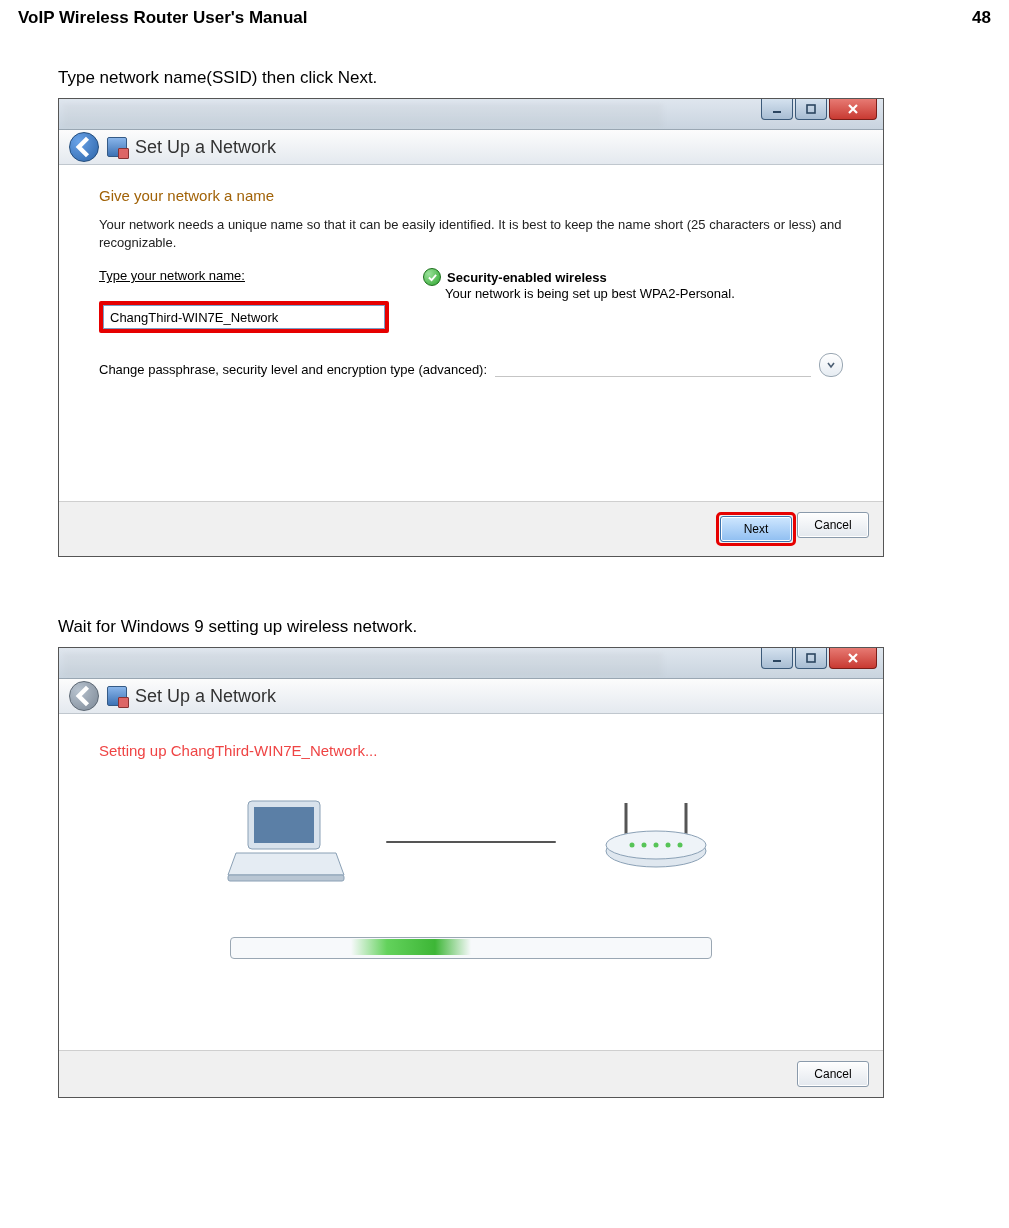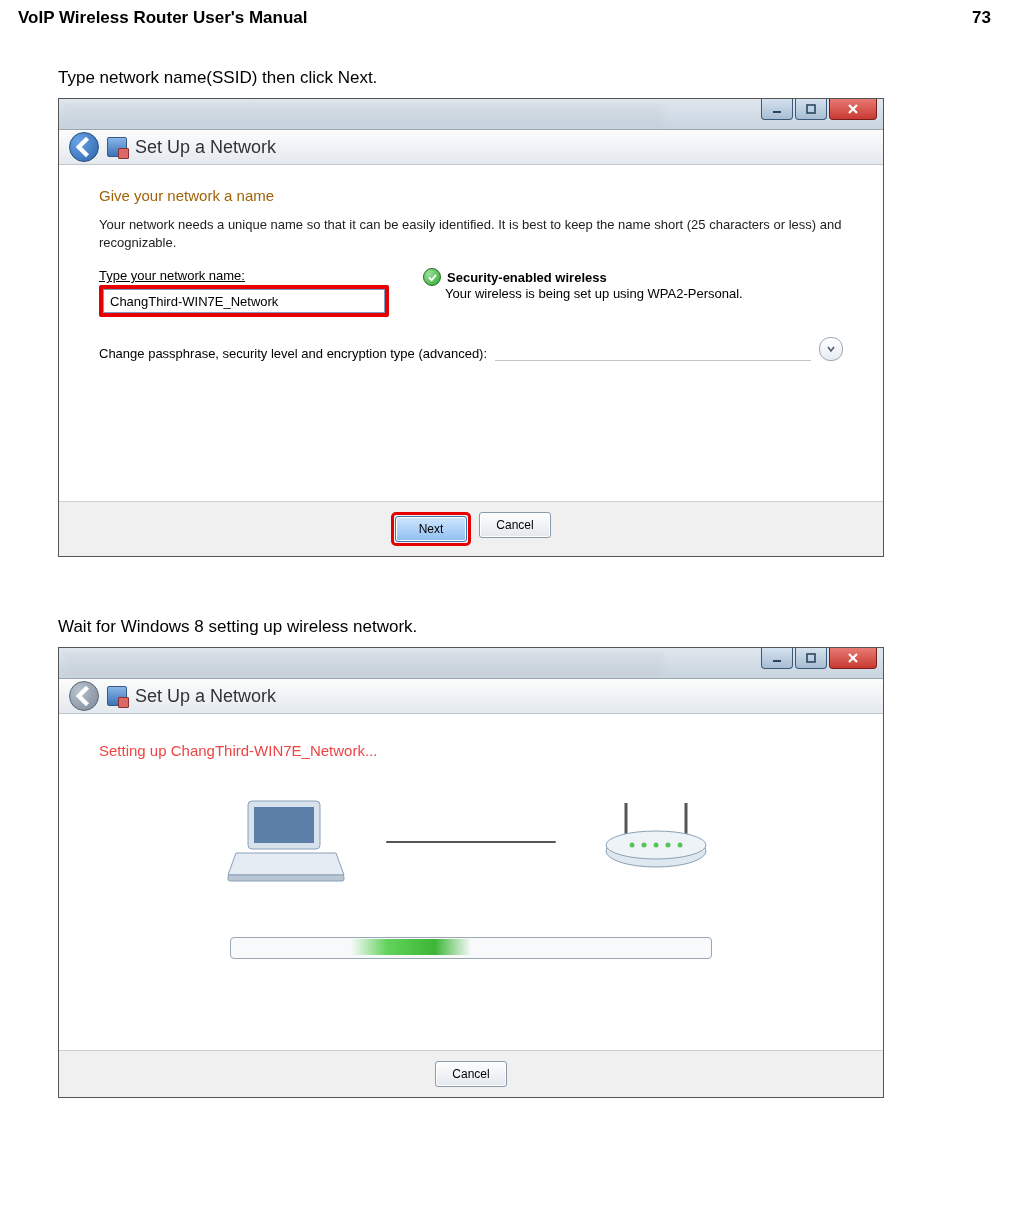--- a/index.html
+++ b/index.html
@@ -129,21 +129,21 @@
   .info-col  { flex: 1; font-size: 13px; }
   .info-col .heading { font-weight: bold; display:flex;align-items:center;gap:6px;}
   .info-col .sub {margin-left:22px;}
   .chk {
     width:16px;height:16px;border-radius:50%;
     background: radial-gradient(circle at 30% 30%,#9be29b,#2da52d);
     border:1px solid #1c6f1c;display:flex;align-items:center;justify-content:center;
   }
   .chk svg{width:9px;height:9px}
 
-  .label { font-size: 13px; text-decoration: underline; display:block; margin-bottom:4px;}
+  .label { font-size: 13px; text-decoration: underline; display:block; margin-bottom:20px;}
   .ssid-wrap {
     border: 4px solid #e60000;
     border-radius: 2px;
     padding: 0;
     margin-top: -2px;
   }
   .ssid-input {
     width: 100%;
     height: 24px;
     border: 1px solid #7a9ec6;
@@ -160,22 +160,22 @@
     width:22px;height:22px;border:1px solid #9aa7b3;border-radius:11px;
     background: linear-gradient(#fff,#e6ecf2);
     display:flex;align-items:center;justify-content:center;
   }
 
   .footer-bar {
     background: #f0f0f0;
     border-top: 1px solid #cfcfcf;
     padding: 10px 14px;
     display: flex;
-    justify-content: center;
-    gap: 8px;
+    justify-content: flex-end;
+    gap: 1px;
   }
   .btn {
     min-width: 70px;
     height: 24px;
     border: 1px solid #8a9aab;
     border-radius: 3px;
     background: linear-gradient(#fefefe,#e3e8ee);
     font-size: 12px;
     display:flex;align-items:center;justify-content:center;
     box-shadow: inset 0 0 0 1px #fff;
@@ -209,21 +209,21 @@
 
   .spacer{height:60px}
 </style>
 </head>
 <body>
 
 <div class="page">
 
   <div class="header-row">
     <span>VoIP Wireless Router User's Manual</span>
-    <span>73</span>
+    <span>48</span>
   </div>
 
   <div class="body-text">Type network name(SSID) then click Next.</div>
 
   <div class="win">
     <div class="titlebar">
       <div class="blur-bg"></div>
       <div class="win-controls">
         <div class="win-btn">
           <svg viewBox="0 0 12 12">
@@ -265,21 +265,21 @@
         </div>
         <div class="info-col">
           <div class="heading">
             <span class="chk">
               <svg viewBox="0 0 10 10">
                   <path d="M1 5 L4 8 L9 2" fill="none" stroke="#fff" stroke-width="2"></path>
                 </svg>
             </span>
             <span>Security-enabled wireless</span>
           </div>
-          <div class="sub">Your wireless is being set up using WPA2-Personal.</div>
+          <div class="sub">Your network is being set up best WPA2-Personal.</div>
         </div>
       </div>
 
       <div class="adv-row">
         <span>Change passphrase, security level and encryption type (advanced):</span>
         <div class="adv-line"></div>
         <div class="expand-btn">
           <svg width="10" height="10" viewBox="0 0 10 10">
               <path d="M2 3 L5 7 L8 3" fill="none" stroke="#4a5d72" stroke-width="1.6"></path>
             </svg>
@@ -295,21 +295,21 @@
         </div>
       </div>
       <div class="btn">
         <span>Cancel</span>
       </div>
     </div>
   </div>
 
   <div class="spacer"></div>
 
-  <div class="body-text">Wait for Windows 8 setting up wireless network.</div>
+  <div class="body-text">Wait for Windows 9 setting up wireless network.</div>
 
   <div class="win">
     <div class="titlebar">
       <div class="blur-bg"></div>
       <div class="win-controls">
         <div class="win-btn">
           <svg viewBox="0 0 12 12">
               <line x1="2" y1="9" x2="10" y2="9" stroke="#2b4560" stroke-width="2"></line>
             </svg>
         </div>

